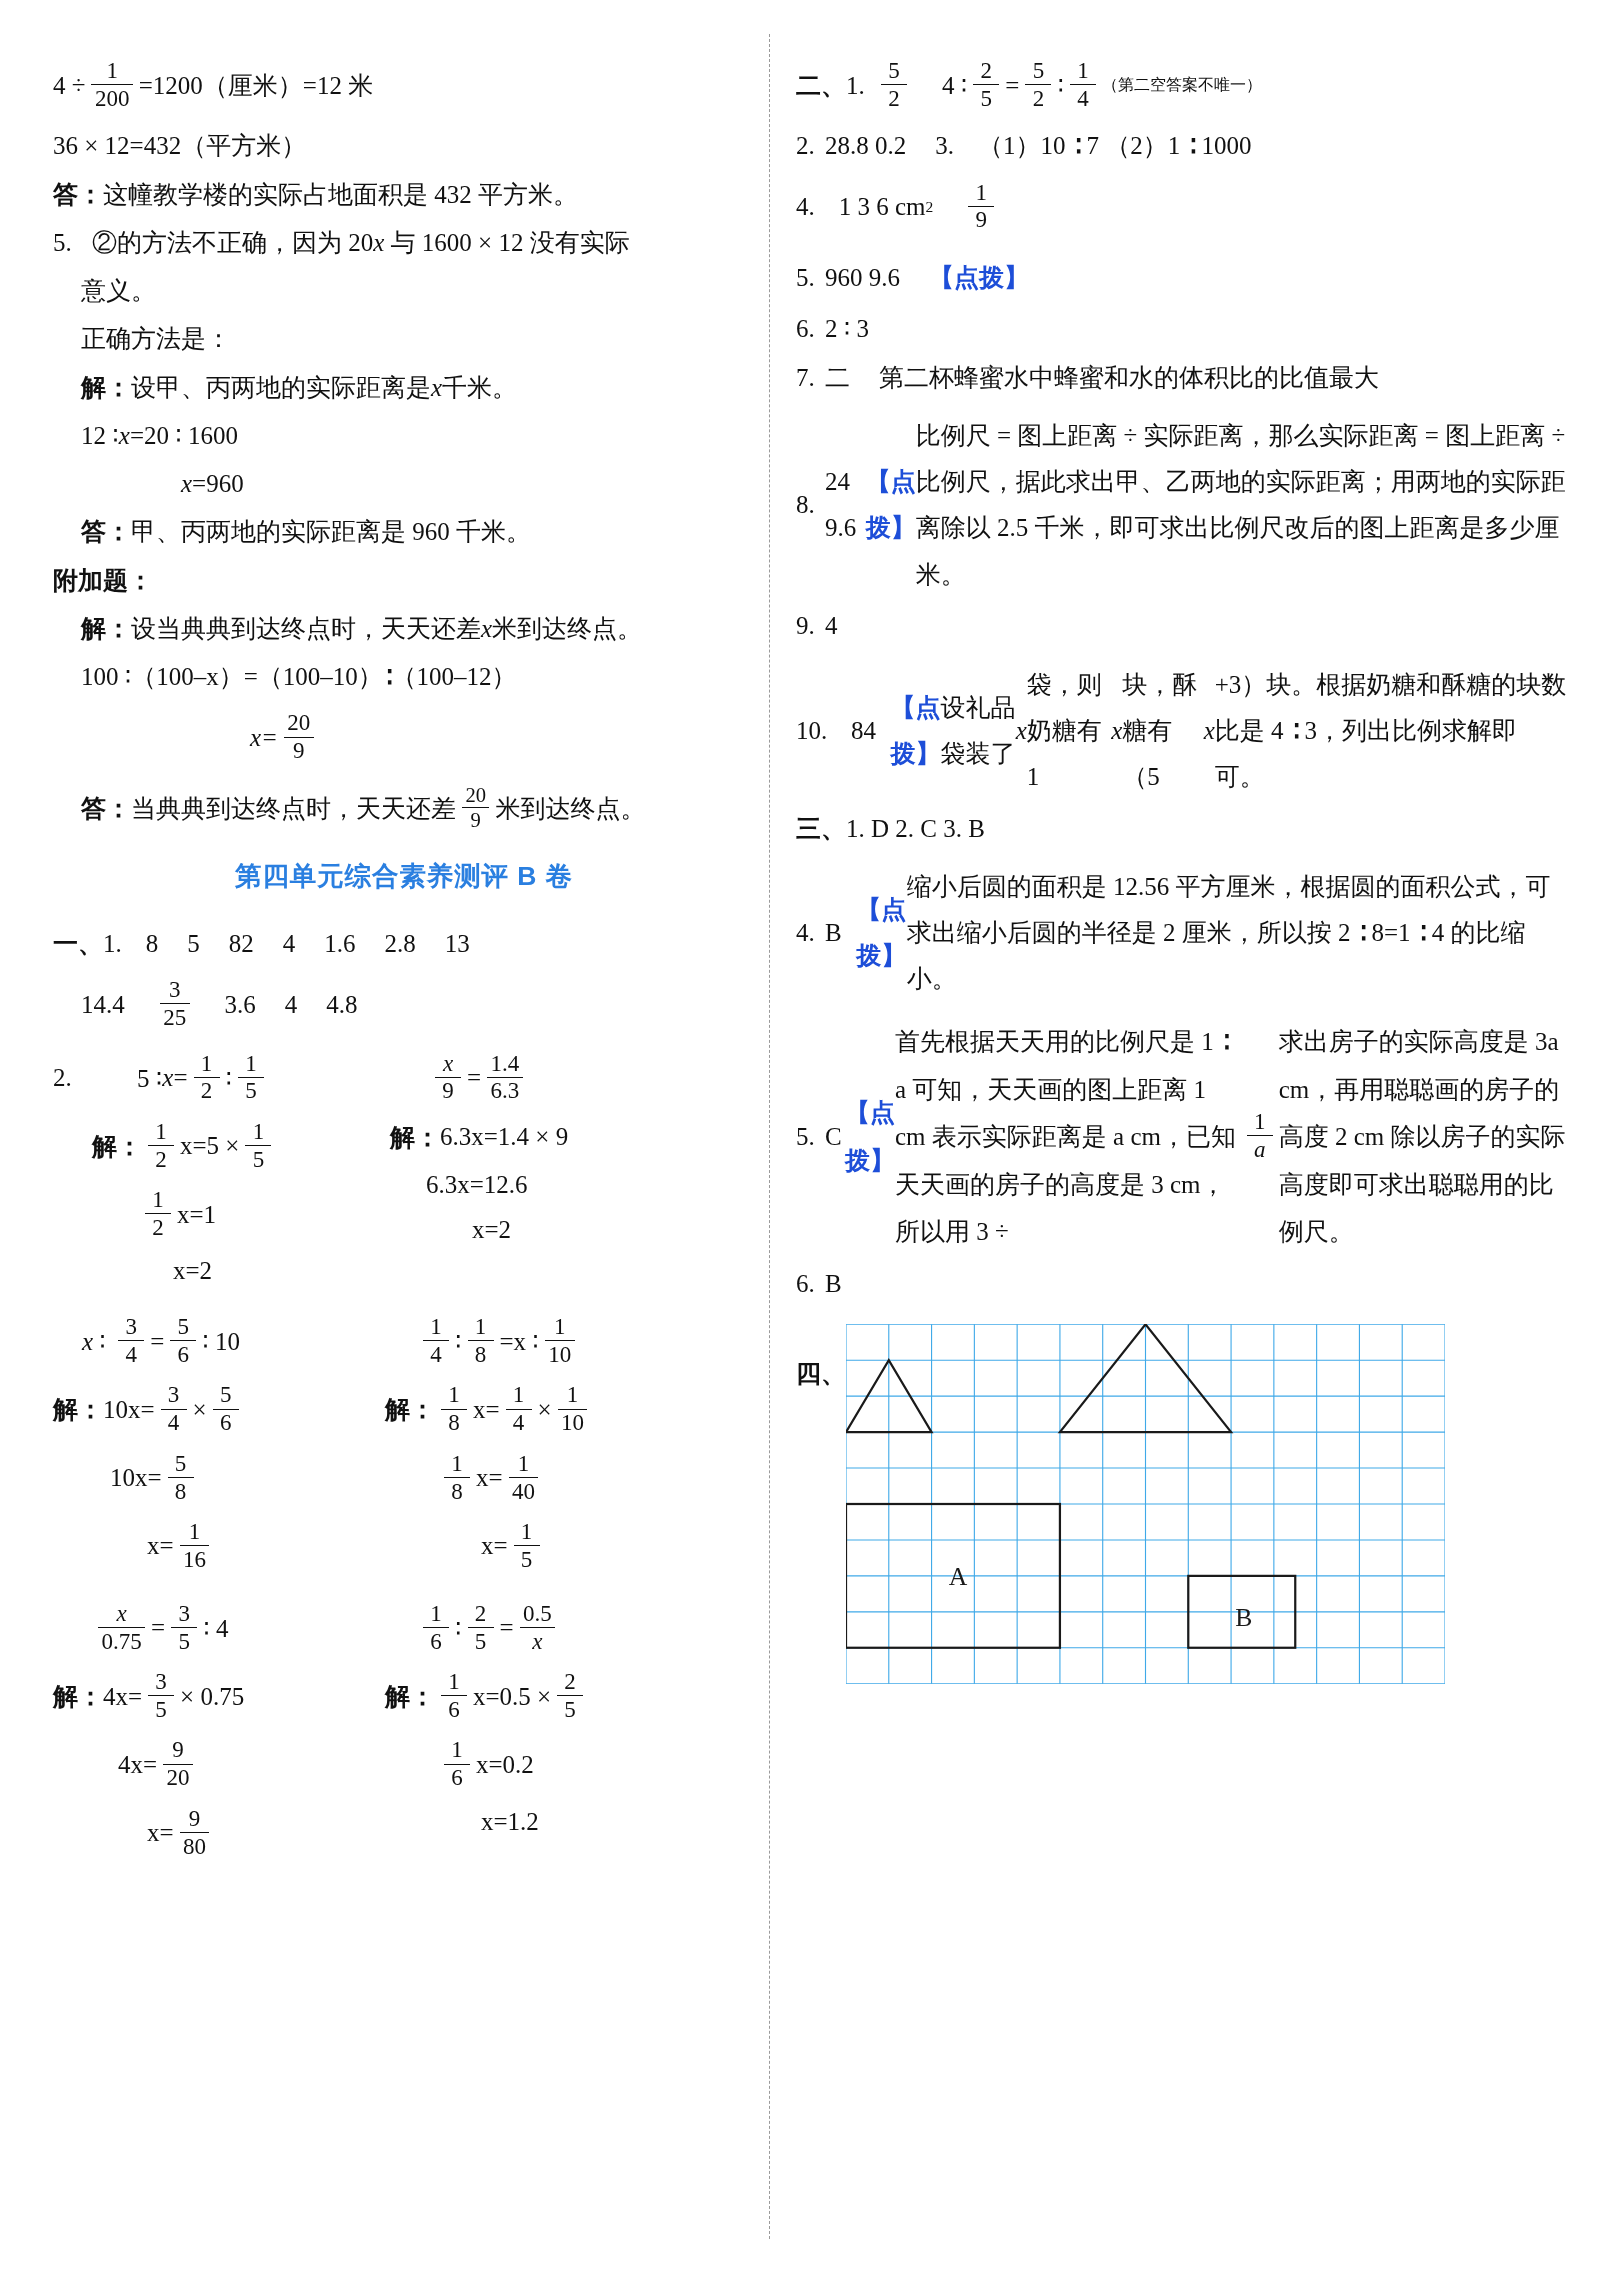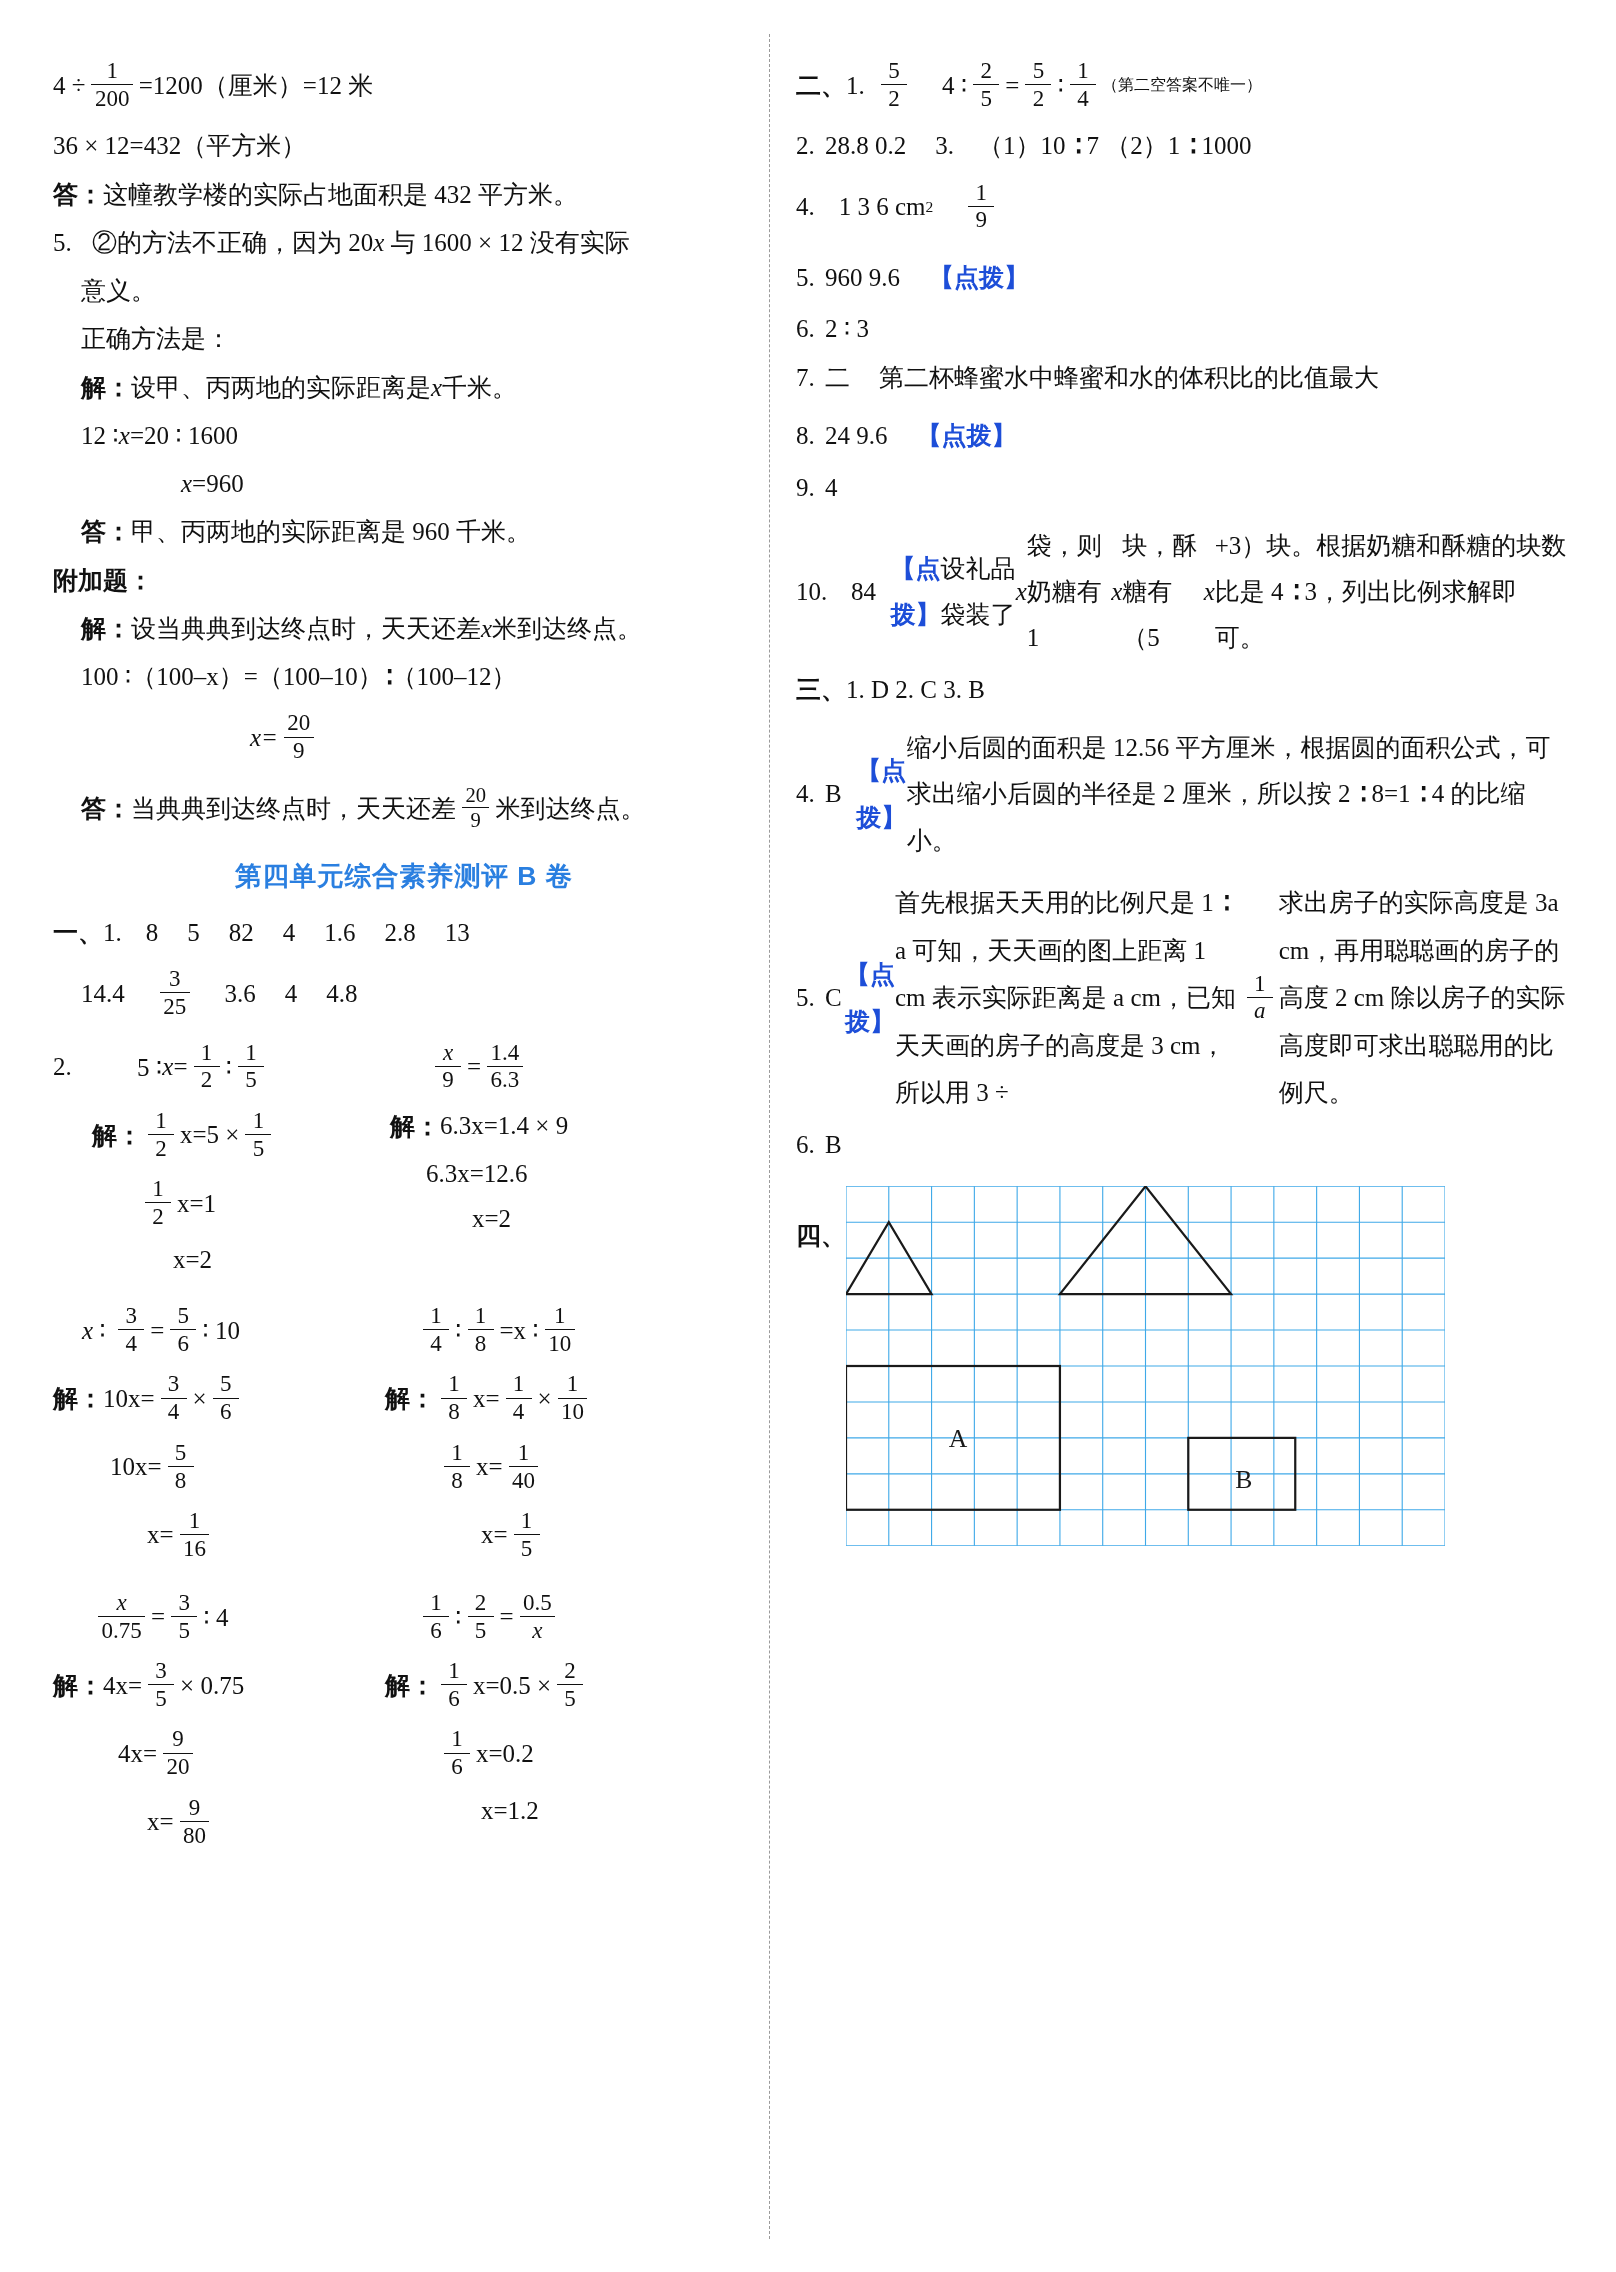--- a/index.html
+++ b/index.html
@@ -46,21 +46,21 @@
   .frac.sm{font-size:20.6px;}
 
   .sp{display:inline-block;width:13.7px;}
   .sp-l{display:inline-block;width:29px;}
   .sp-xl{display:inline-block;width:55px;}
 
   .tip{color:#1d4ed8;font-weight:bold;}
   .banner{
     text-align:center;color:#2a7fe0;font-weight:bold;font-size:26.5px;
     font-family:"Liberation Sans","DejaVu Sans",sans-serif;
-    margin:26px 0 26px 0;letter-spacing:0.9px;
+    margin:26px 0 37px 0;letter-spacing:0.9px;
   }
   .sec{font-weight:bold;}
   sup{font-size:.62em;vertical-align:super;}
 
   
   .eqrow{display:flex;margin-bottom:13.7px;}
   .eqcol{width:325px;}
   .eqline{display:flex;align-items:center;font-size:25px;margin-bottom:17px;white-space:nowrap;}
 
   
@@ -539,20 +539,21 @@
       <span>二</span>
       <span class="sp-l"></span>
       <span>第二杯蜂蜜水中蜂蜜和水的体积比的比值最大</span>
     </div>
 
     <div class="line wrap" style="line-height:1.85;margin-bottom:15.4px">
       <span class="num">8.</span>
       <span>24   9.6</span>
       <span class="sp-l"></span>
       <span class="tip">【点拨】</span>
+      <span>比例尺 = 图上距离 ÷ 实际距离，那么实际距离 = 图上距离 ÷ 比例尺，据此求出甲、乙两地的实际距离；用两地的实际距离除以 2.5 千米，即可求出比例尺改后的图上距离是多少厘米。</span>
     </div>
 
     <div class="line" style="margin-top:8.6px">
       <span class="num">9.</span>
       <span>4</span>
     </div>
 
     <div class="line wrap" style="line-height:1.85;margin-bottom:15.4px">
       <span class="idx2">10.</span>
       <span>84</span>

